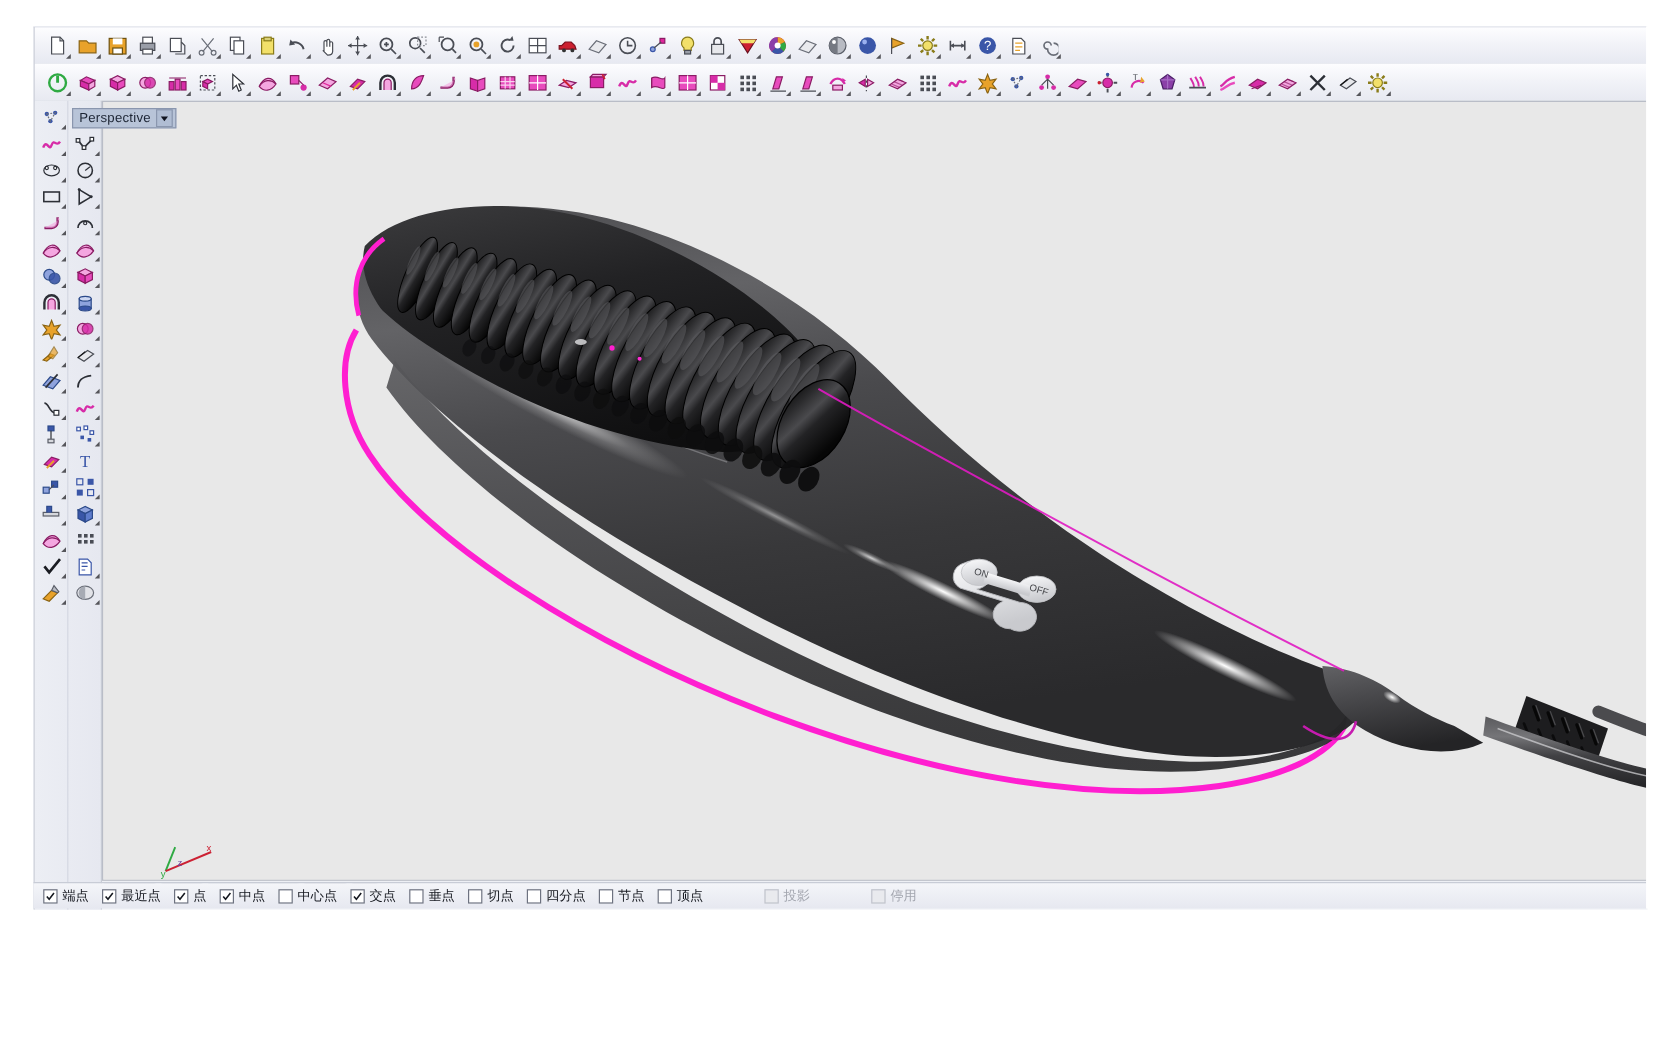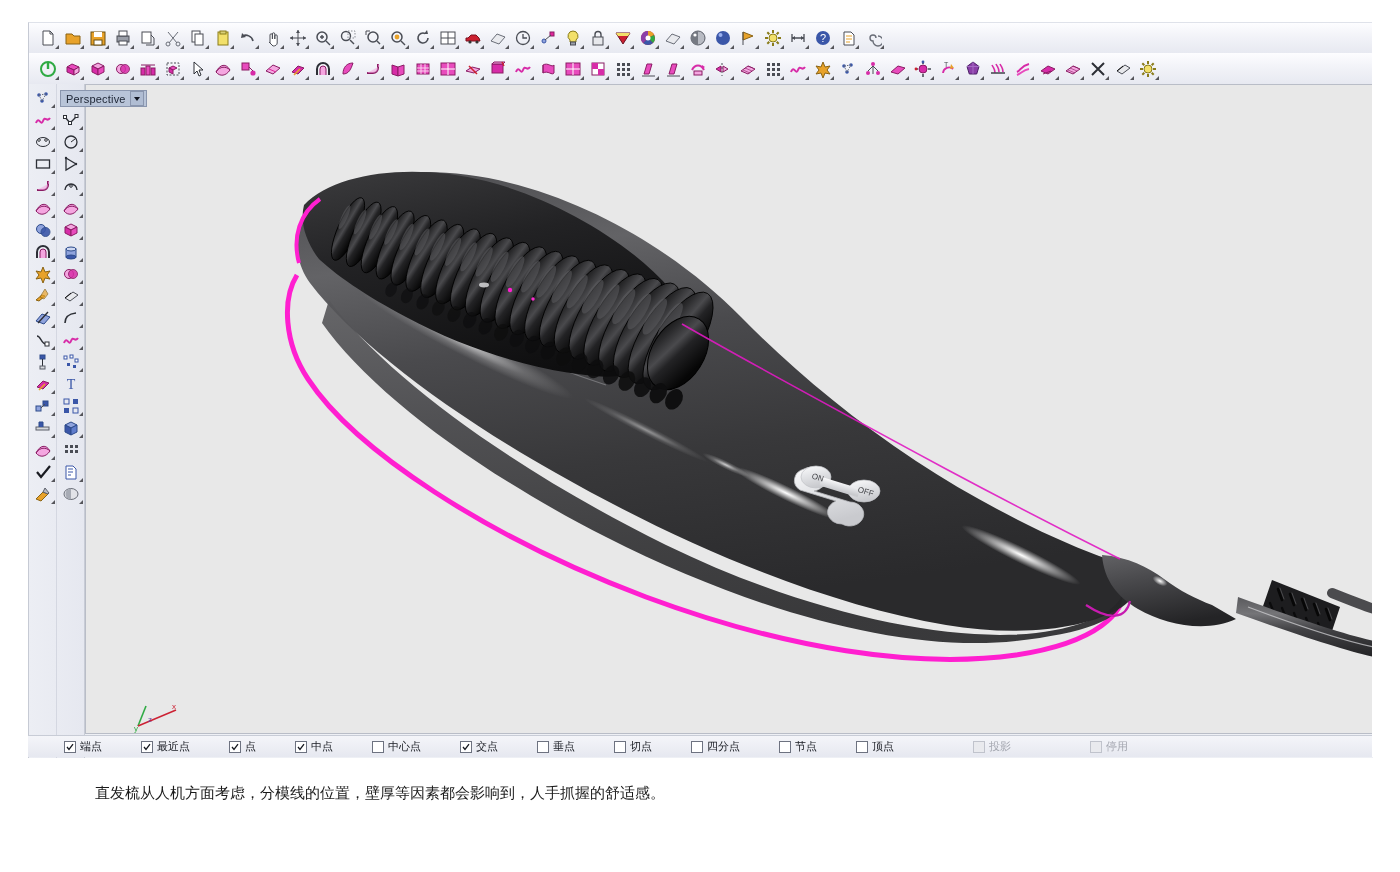--- a/index.html
+++ b/index.html
@@ -87,21 +87,21 @@
   .vp-tab.active{background:#ffffff;border-bottom-color:#ffffff;font-weight:normal;}
   .vp-tab.plus{padding:0 6px;color:#3a6ea5;}
 
   
   .osnap{
     position:absolute;left:28px;top:735px;width:1344px;height:22px;
     background:linear-gradient(#f4f5f9,#e6e8f0);
     border-top:1px solid #c8ccd6;
     display:flex;align-items:center;padding-left:8px;box-sizing:border-box;
   }
-  .osnap-item{display:flex;align-items:center;margin-right:11px;font-size:11px;color:#15181f;margin-left:28px;}
+  .osnap-item{display:flex;align-items:center;margin-right:11px;font-size:11px;color:#15181f;}
   .osnap-item.disabled{color:#a3a6af;padding-left:40px;}
   .osbox{
     width:10px;height:10px;border:1px solid #6d7280;background:#ffffff;
     margin-right:4px;display:flex;align-items:center;justify-content:center;flex:0 0 auto;
   }
   .osnap-item.disabled .osbox{border-color:#c0c3cc;background:#e9eaee;}
   .osbox svg{display:block;}
 
   
   .right-strip{
@@ -1377,15 +1377,14 @@
       <div class="osnap-item disabled">
         <span class="osbox"></span>
         <span>停用</span>
       </div>
     </div>
 
   <div class="right-strip">
     <div class="pane-edge"></div>
   </div>
 
-  <div class="caption">直发梳从人机方面考虑，分模线的位置，壁厚等因素都会影响到，人手抓握的舒适感。</div>
 
 </div>
 
 </body></html>

